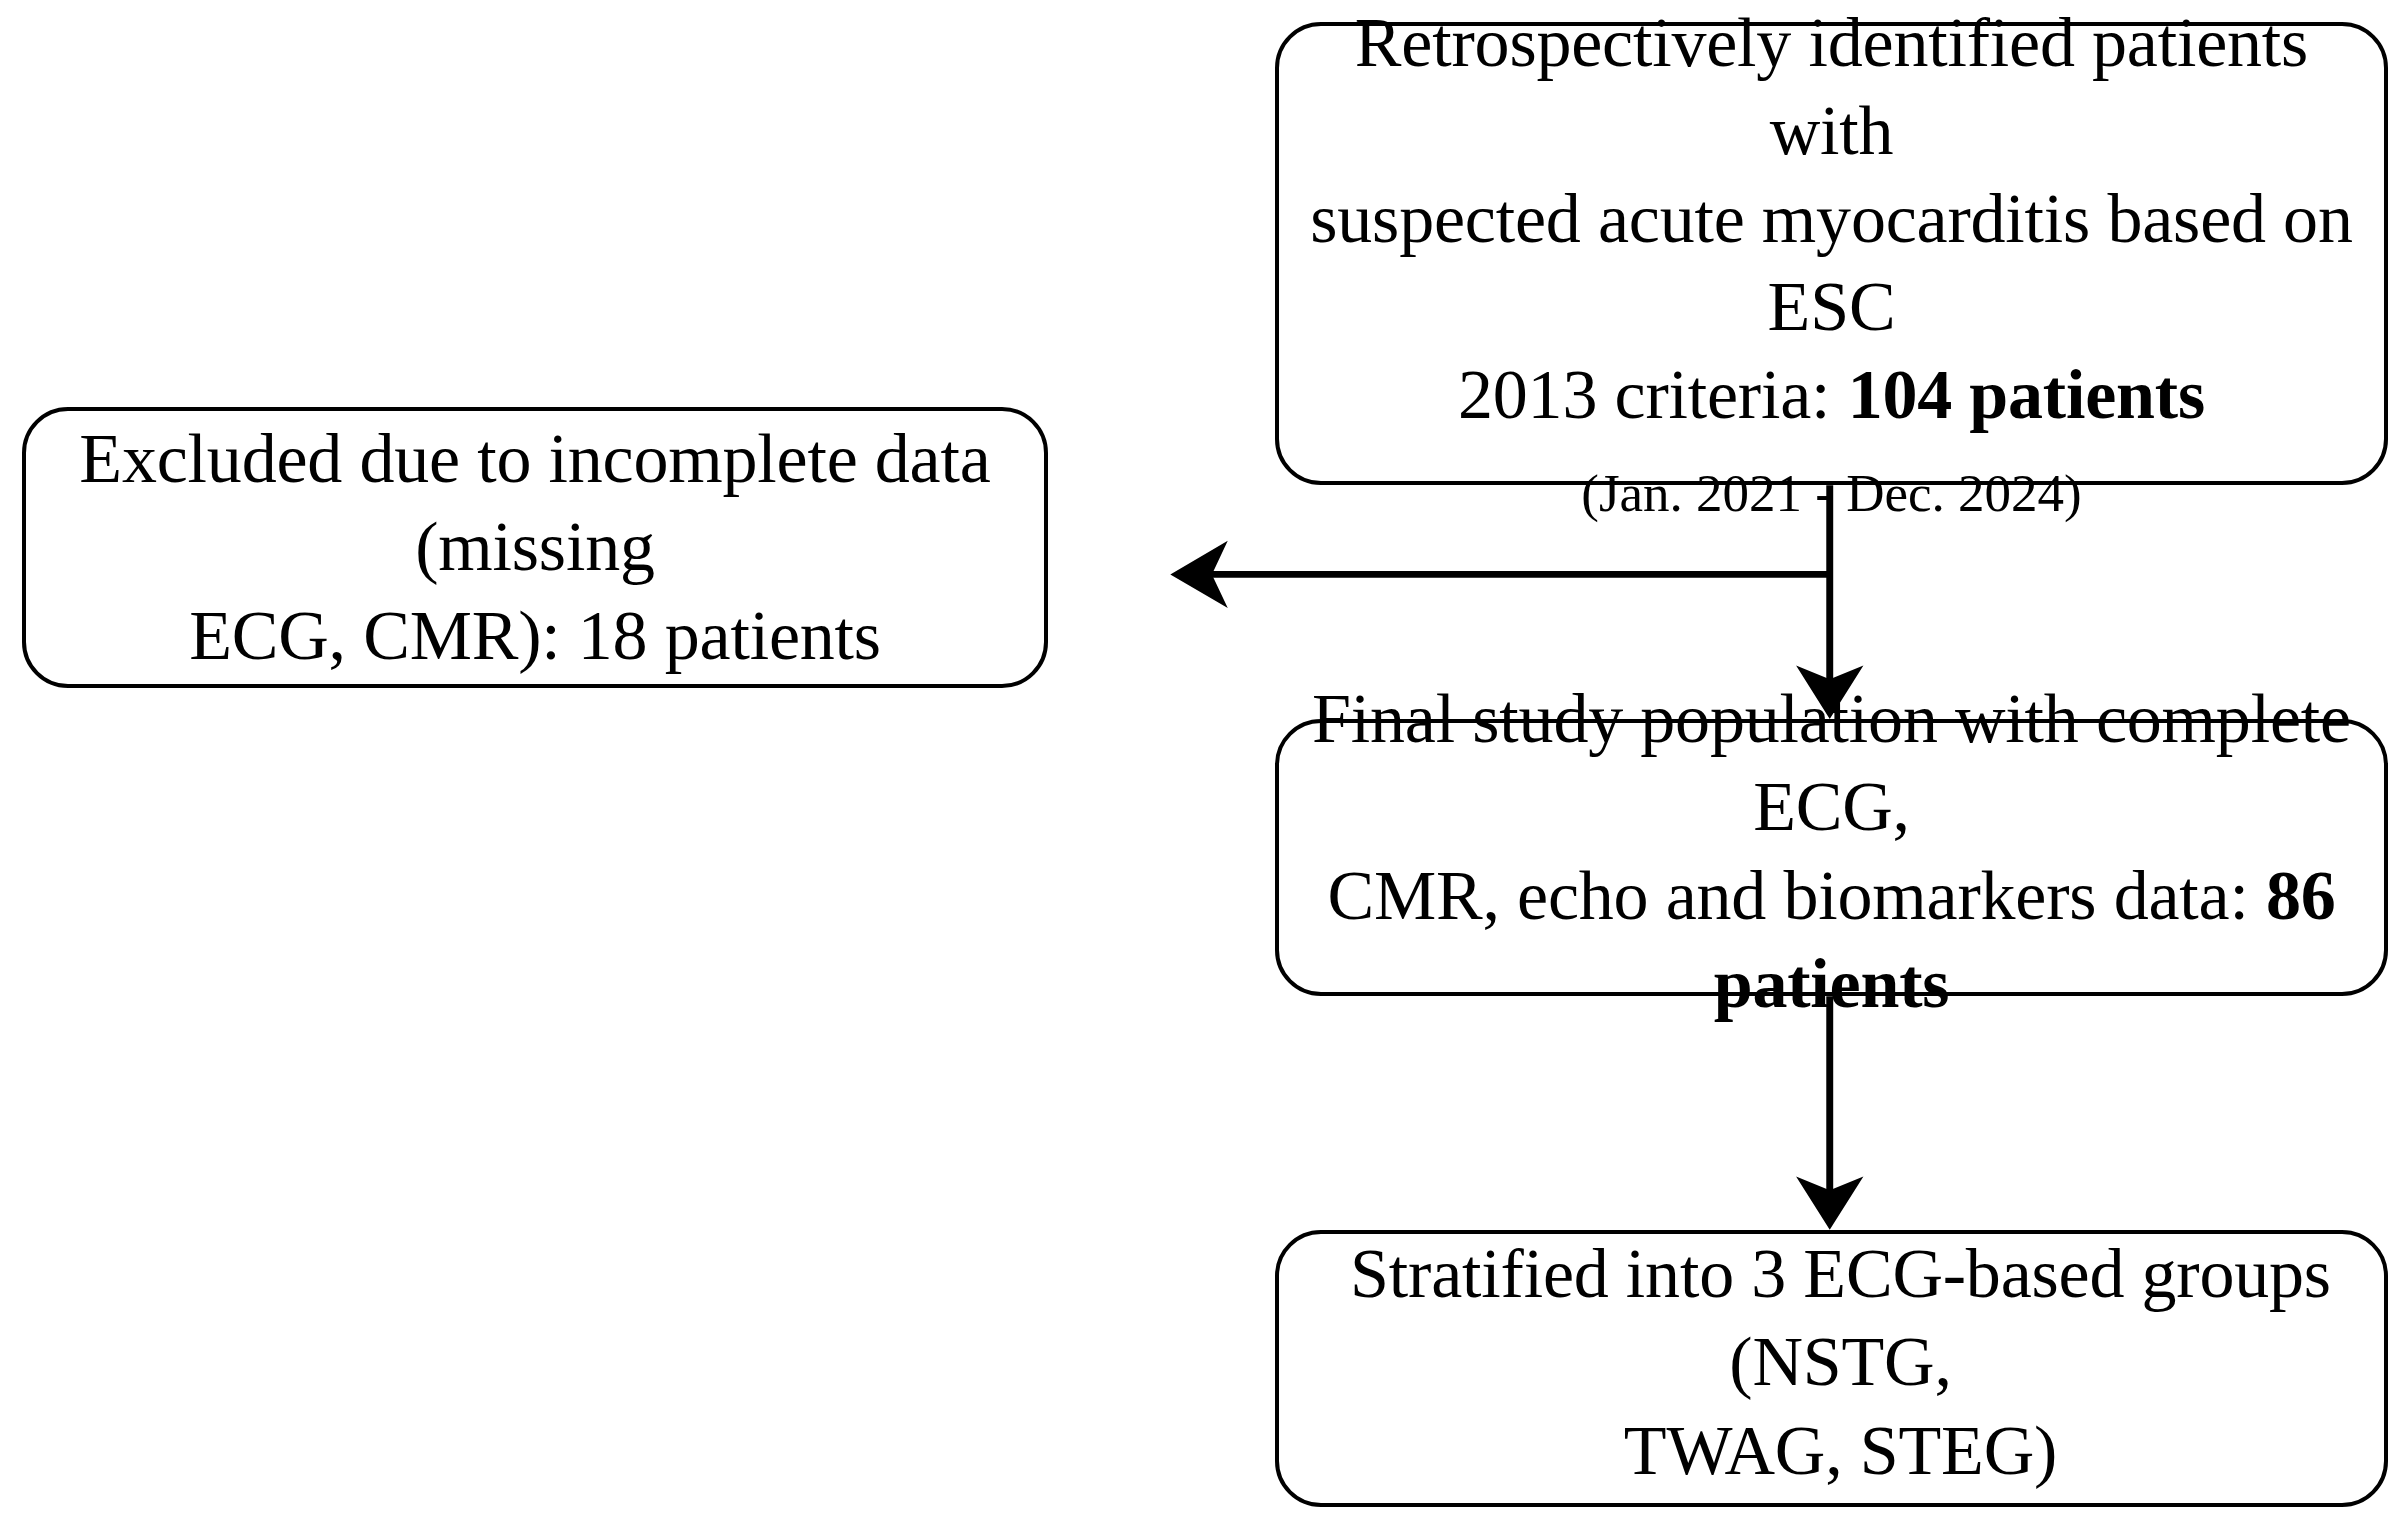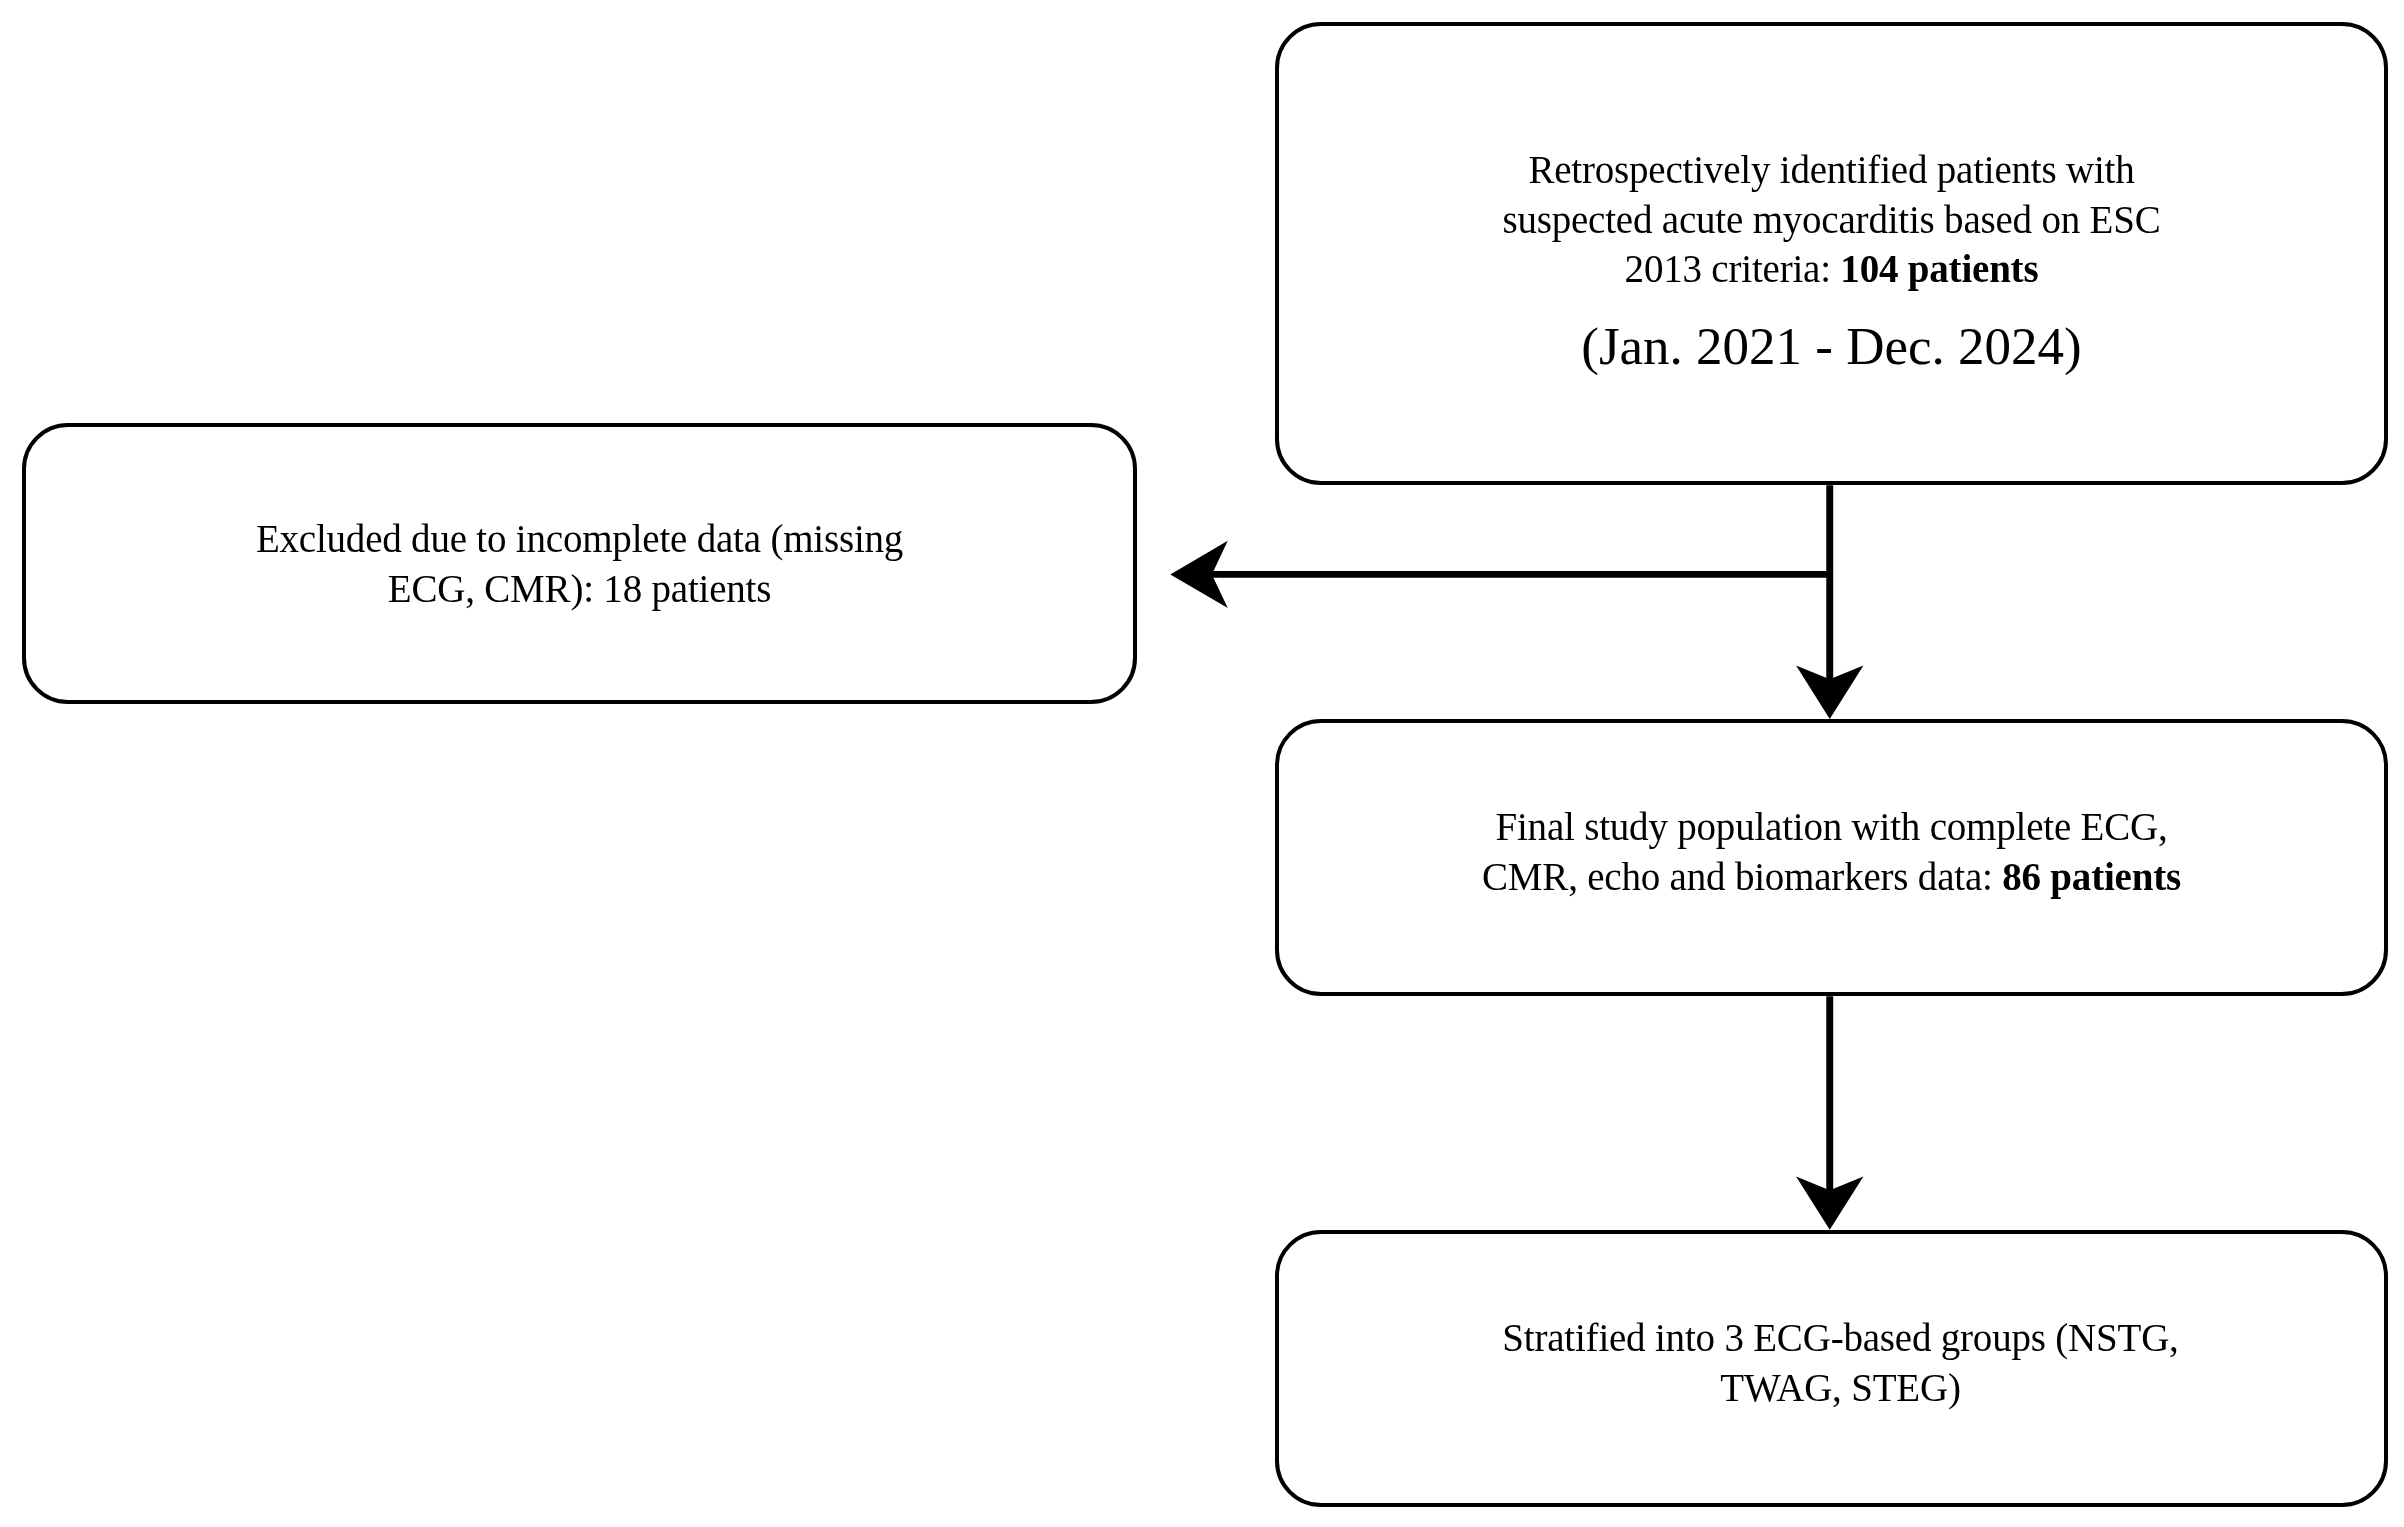--- a/index.html
+++ b/index.html
@@ -26,21 +26,21 @@
     display: flex;
     flex-direction: column;
     justify-content: center;
     align-items: center;
     padding: 0 22px;
   }
   .flow-text {
     text-align: center;
     color: #000000;
     font-family: "Liberation Serif", "DejaVu Serif", serif;
-    font-size: 39px;
+    font-size: 70px;
     line-height: 1.26;
     letter-spacing: -0.2px;
     white-space: pre-line;
   }
   .flow-text b {
     font-weight: bold;
   }
   .flow-subtext {
     text-align: center;
     color: #000000;
@@ -53,22 +53,22 @@
   
   #box-screened {
     left: 1275px;
     top: 22px;
     width: 1113px;
     height: 463px;
     padding-top: 18px;
   }
   #box-excluded {
     left: 22px;
-    top: 423px;
-    width: 1115px;
+    top: 407px;
+    width: 1026px;
     height: 281px;
   }
   #box-final {
     left: 1275px;
     top: 719px;
     width: 1113px;
     height: 277px;
   }
   #box-stratified {
     left: 1275px;

